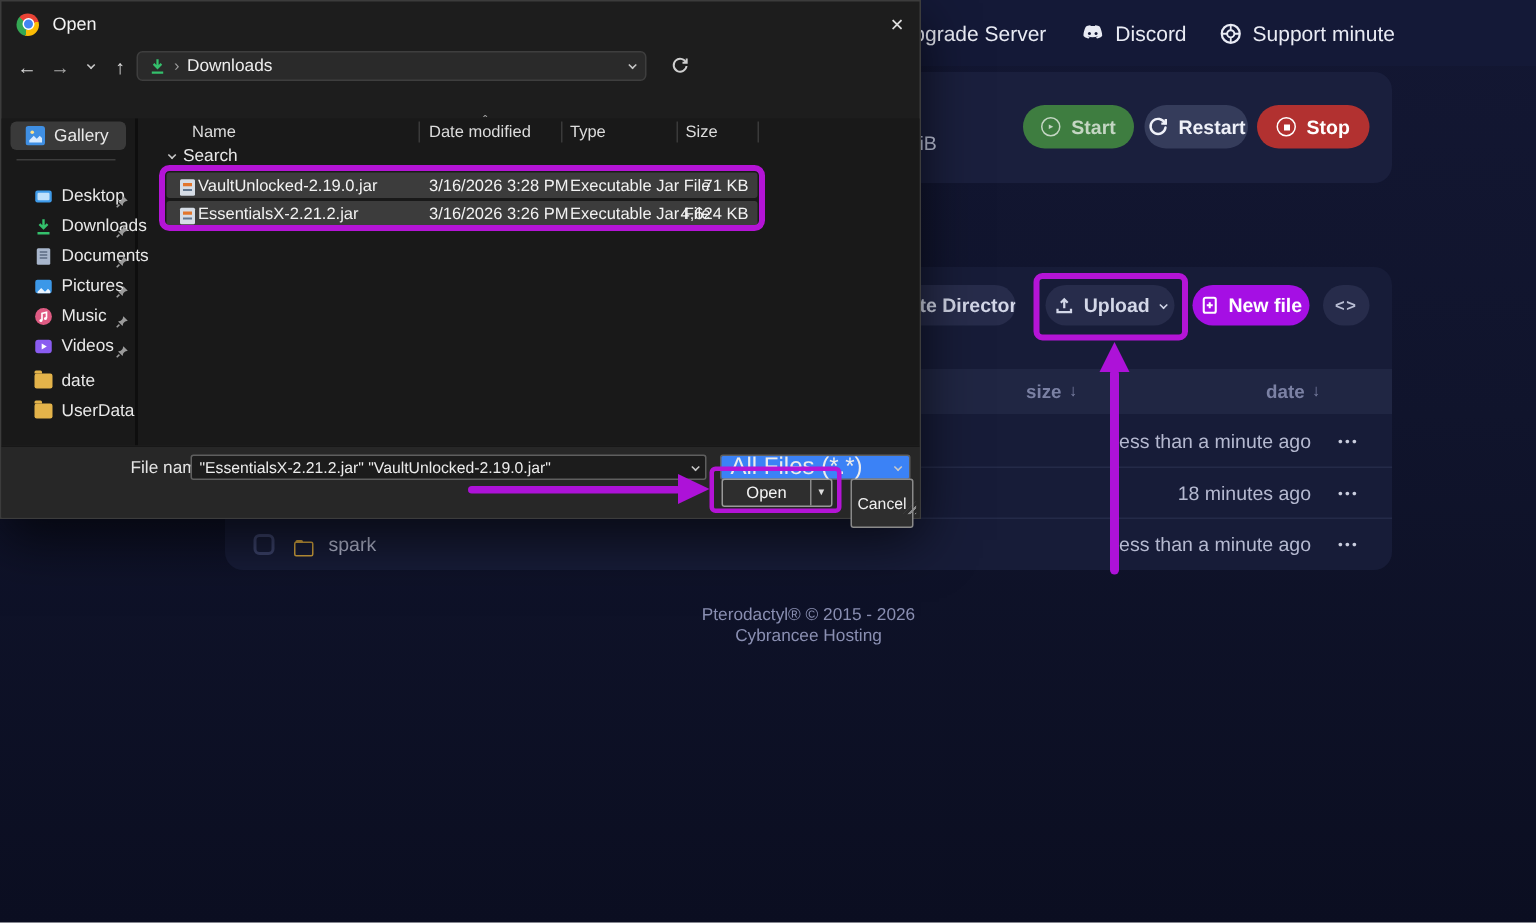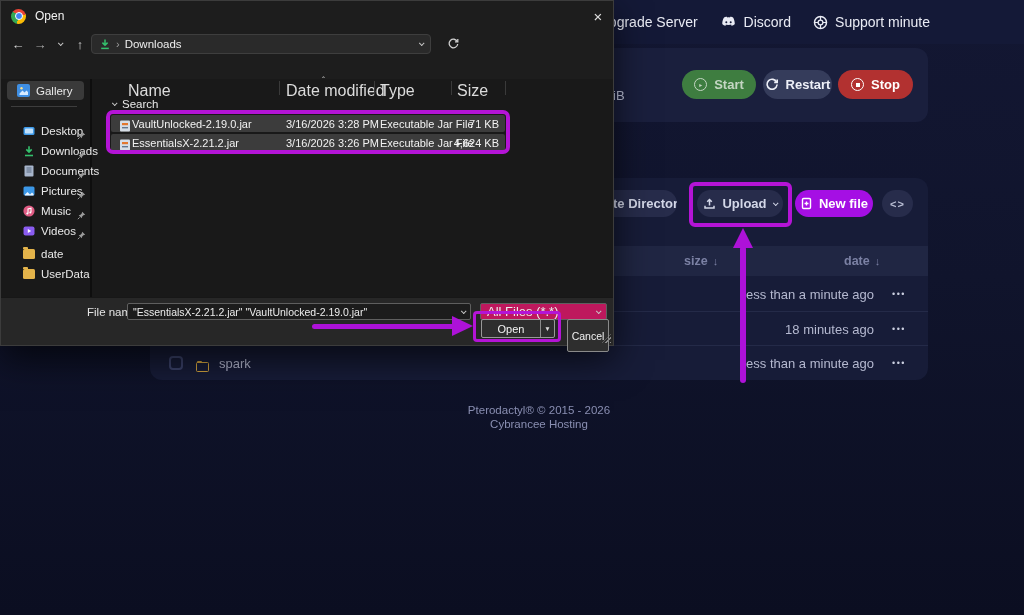--- a/index.html
+++ b/index.html
@@ -84,33 +84,33 @@
   .dlg-body{position:absolute;top:78px;left:0;width:612px;height:218px;background:#191919}
   .sb-divider{position:absolute;left:89px;top:0;width:2px;height:218px;background:#0e0e0e}
   .gallery{position:absolute;left:6px;top:2px;width:77px;height:19px;background:#3a3a3a;border-radius:4px;display:flex;align-items:center;gap:6px;padding-left:10px;cursor:pointer}
   .gallery .lbl,.sb-item .lbl{font-size:11.5px;color:#e8e8e8;white-space:nowrap}
   .sb-hr{position:absolute;left:10px;top:27px;width:66px;height:1px;background:#3d3d3d}
   .sb-item{position:absolute;left:0;width:89px;height:18px;cursor:pointer}
   .sb-item .ic{position:absolute;left:22px;top:3px;width:12px;height:12px;display:flex;align-items:center;justify-content:center}
   .sb-item .lbl{position:absolute;left:40px;top:3px}
   .sb-item .pin{position:absolute;left:76px;top:4px}
   .lst{position:absolute;left:91px;top:0;width:521px;height:218px}
-  .col-h{position:absolute;top:3px;font-size:16px;color:#dcdcdc;cursor:pointer}
+  .col-h{position:absolute;top:3px;font-size:11px;color:#dcdcdc;cursor:pointer}
   .col-caret{position:absolute;left:230px;top:-4px;font-size:9px;color:#bbb}
   .col-sep{position:absolute;top:2px;width:1px;height:14px;background:#3a3a3a}
   .group{position:absolute;left:20px;top:19px;display:flex;align-items:center;gap:6px;color:#e8e8e8;font-size:11.5px;cursor:pointer}
   .frow{position:absolute;left:19px;width:394px;height:17px;background:#3c3c3c;border-radius:2px;cursor:pointer}
   .frow .fic{position:absolute;left:8px;top:2.5px}
   .fcell{position:absolute;top:50%;transform:translateY(-50%);font-size:11px;color:#f2f2f2;white-space:nowrap}
   .fname{left:21px}.fdate{left:175px}.ftype{left:269px}.fsize{right:6px}
   .dlg-bot{position:absolute;left:0;top:296px;width:612px;height:48px;background:#272727;border-top:1px solid #171717}
   .fn-label{position:absolute;left:86px;top:8px;font-size:11.5px;color:#e4e4e4;white-space:nowrap}
   .fn-box{position:absolute;left:126px;top:5px;width:344px;height:17px;background:#1c1c1c;border:1px solid #5f5f5f;border-radius:2px;display:flex;align-items:center;padding:0 5px;gap:4px}
   .fn-box input{flex:1;background:transparent;border:none;outline:none;color:#ececec;font-size:10.5px;font-family:inherit;min-width:0}
-  .ft-box{position:absolute;left:479px;top:5px;width:127px;height:17px;background:#be185d;border:1px solid #5f5f5f;border-radius:2px;display:flex;align-items:center;justify-content:space-between;padding:0 6px;color:#ececec;font-size:13px;cursor:pointer}
+  .ft-box{position:absolute;left:479px;top:5px;width:127px;height:17px;background:#3b82f6;border:1px solid #5f5f5f;border-radius:2px;display:flex;align-items:center;justify-content:space-between;padding:0 6px;color:#ececec;font-size:16px;cursor:pointer}
   .open-grp{position:absolute;left:480px;top:21px;width:74px;height:19px;border:1px solid #999;border-radius:2px;background:#2e2e2e;display:flex;cursor:pointer}
   .open-main{flex:1;display:flex;align-items:center;justify-content:center;font-size:11px;color:#f4f4f4}
   .open-drop{width:14px;border-left:1px solid #8a8a8a;display:flex;align-items:center;justify-content:center;color:#ddd;font-size:6.5px}
   .cancel-btn{position:absolute;left:566px;top:21px;width:42px;height:33px;border:1px solid #8a8a8a;border-radius:2px;background:#2e2e2e;display:flex;align-items:center;justify-content:center;font-size:10.5px;color:#f0f0f0;cursor:pointer}
   .grip{position:absolute;right:2px;bottom:2px;width:9px;height:9px;background:repeating-linear-gradient(135deg,transparent 0 2px,#8a8a8a 2px 3.2px);clip-path:polygon(100% 0,100% 100%,0 100%)}
 </style>
 </head>
 <body>
 
 <div class="topbar">

